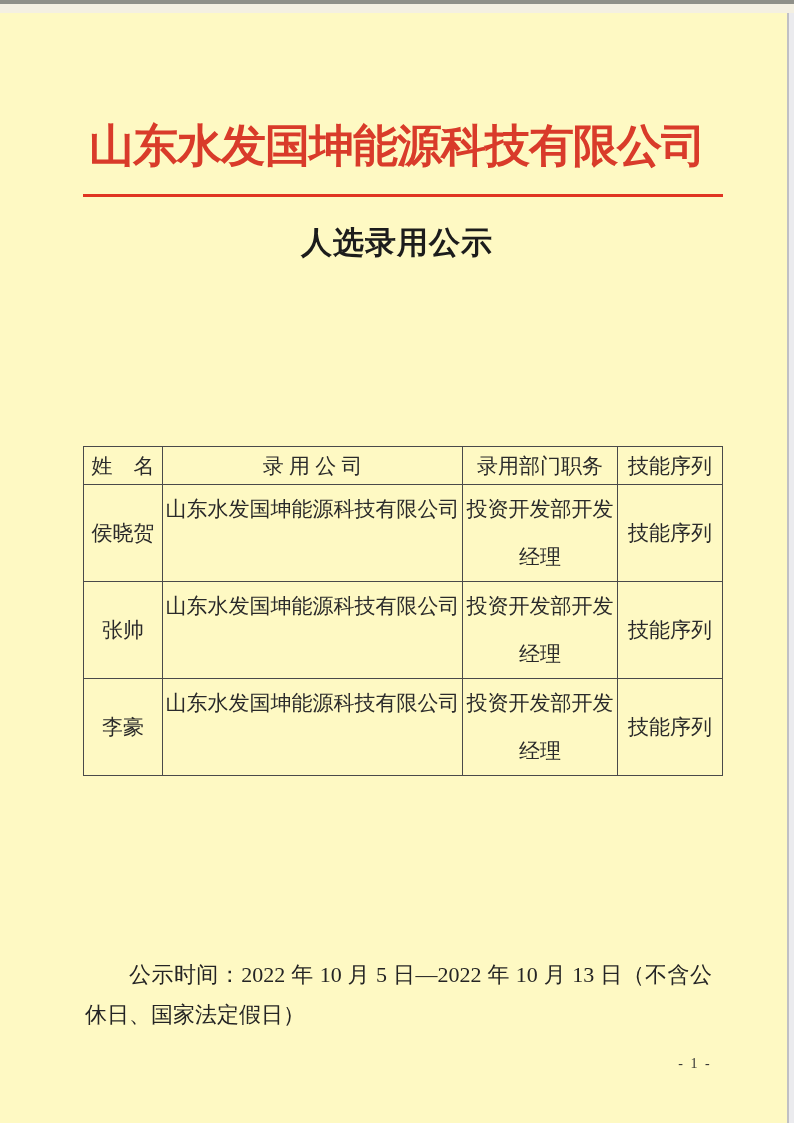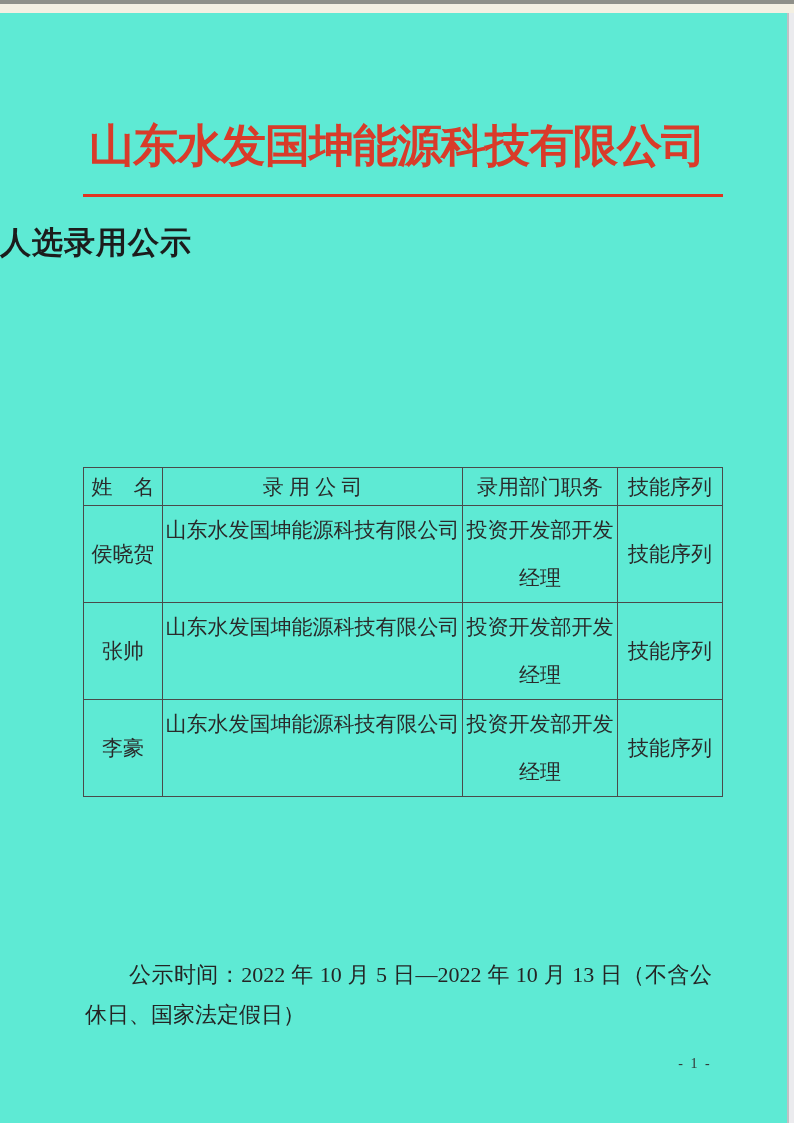--- a/index.html
+++ b/index.html
@@ -4,21 +4,21 @@
 <style>
   html, body {
     margin: 0;
     padding: 0;
     background: #e9e9ec;
   }
   .page {
     position: relative;
     width: 794px;
     height: 1123px;
-    background: #5eead4;
+    background: #fef9c3;
     overflow: hidden;
     font-family: "Liberation Serif", "DejaVu Serif", serif;
     color: #222222;
   }
   
   .scan-strip-dark {
     position: absolute; top: 0; left: 0; width: 794px; height: 4px;
     background: #8f9089;
   }
   .scan-strip-cream {
@@ -41,38 +41,39 @@
     letter-spacing: -1px;
     color: #d93b2a;
     white-space: nowrap;
   }
   .red-rule {
     position: absolute; top: 194px; left: 83px; width: 640px; height: 3px;
     background: #e03522;
   }
   .doc-title {
     position: absolute; top: 222px; left: 0; width: 794px;
+    text-align: center;
     font-size: 31px; font-weight: bold;
     color: #1c1c1c;
     letter-spacing: 1px;
   }
   
   .para {
     position: absolute; left: 85px; width: 627px;
     font-size: 22px; line-height: 42px;
     text-align: justify;
     text-indent: 44px;
     color: #242424;
   }
   .para-intro    { top: 300px; }
   .para-feedback { top: 768px; }
   .para-period   { top: 933px; line-height: 40px; }
   
   .hire-table {
-    position: absolute; top: 467px; left: 83px;
+    position: absolute; top: 446px; left: 83px;
     border-collapse: collapse;
     table-layout: fixed;
     width: 639px;
     font-size: 21px;
     color: #2a2a2a;
   }
   .hire-table td, .hire-table th {
     border: 1.5px solid #4a4a4a;
     padding: 0 2px;
     font-weight: normal;

